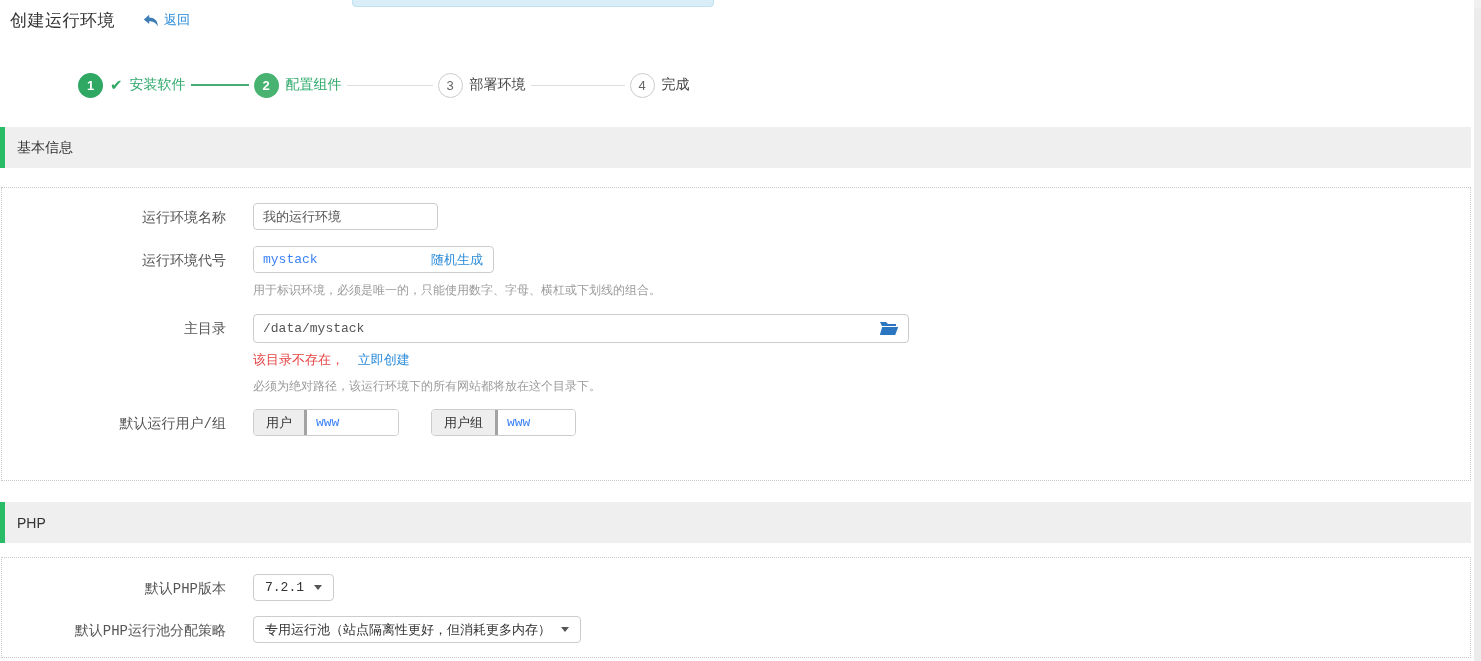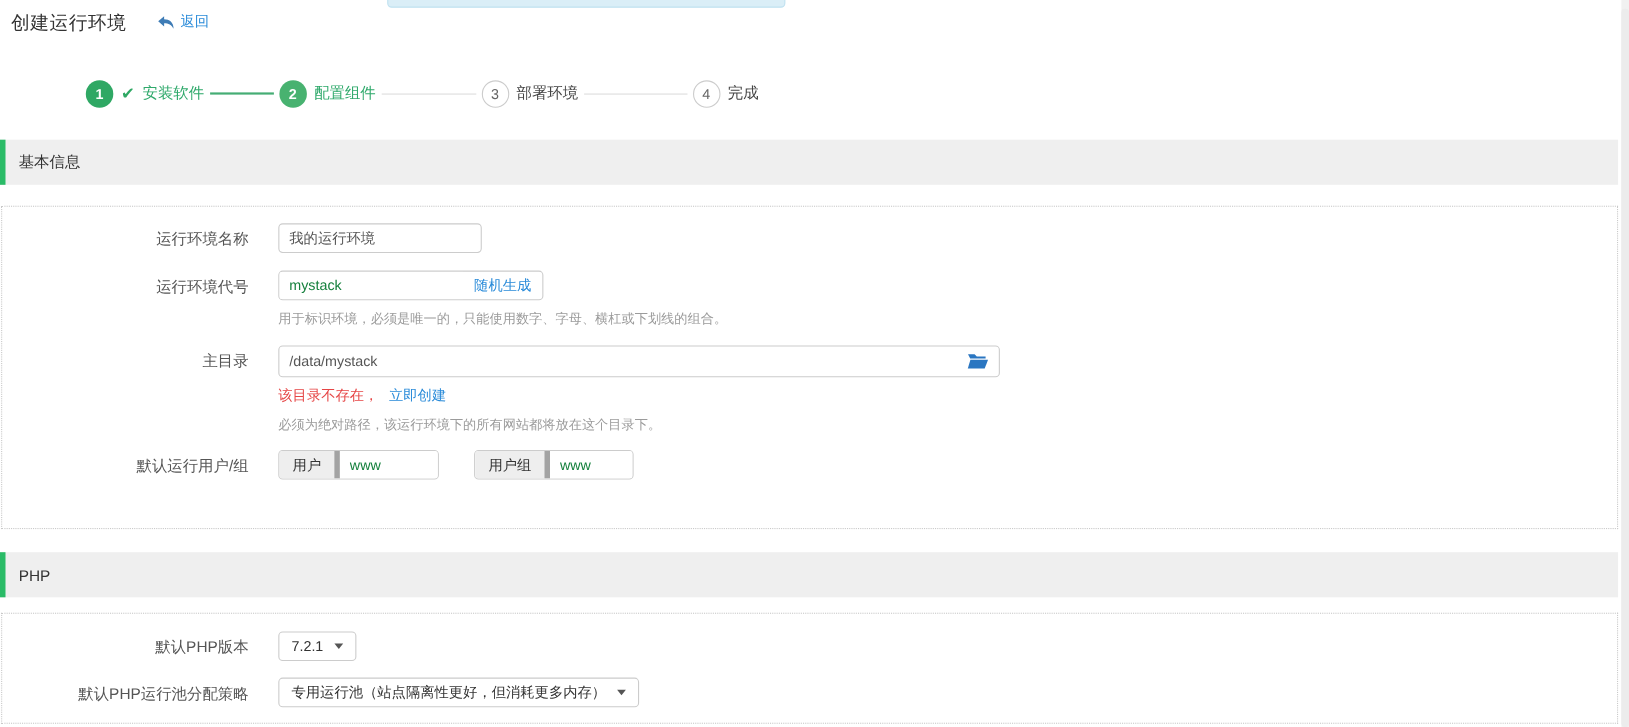--- a/index.html
+++ b/index.html
@@ -40,35 +40,35 @@
     border-left:5px solid #2abb67; display:flex; align-items:center; padding-left:12px;
     font-size:14px; color:#333; }
   .section-bar.basic { top:127px; }
   .section-bar.php   { top:502px; }
 
   
   .panel { position:absolute; left:1px; width:1470px; border:1px dotted #c9c9c9; background:#fff; }
   .panel.basic { top:187px; height:294px; }
   .panel.php   { top:557px; height:101px; }
 
-  .form-row { display:flex; align-items:flex-start; }
+  .form-row { display:flex; align-items:flex-start;font-family:Liberation Mono, monospace; }
   .label-col { width:224px; text-align:right; font-size:14px; color:#555; flex:0 0 auto;
     padding-top:6px; }
   .ctrl-col { margin-left:27px; }
 
   .txt-input { height:27px; border:1px solid #ccc; border-radius:4px; background:#fff;
     font-size:13px; color:#555; padding:0 9px; font-family:inherit; display:block; }
 
   .input-group { display:flex; align-items:stretch; border:1px solid #ccc; border-radius:4px;
     overflow:hidden; height:27px; background:#fff; }
-  .input-group .grow-input { border:none; height:25px; font-size:13px; color:#15803d;
+  .input-group .grow-input { border:none; height:25px; font-size:13px; color:#3b82f6;
     padding:0 9px; font-family:inherit; flex:1 1 auto; min-width:0; }
   .inline-action { display:flex; align-items:center; padding:0 10px; font-size:13px;
     color:#2a8bd9; cursor:pointer; white-space:nowrap; }
-  .addon { display:flex; align-items:center; background:#eee; border-right:5px solid #a3a3a3;
+  .addon { display:flex; align-items:center; background:#eee; border-right:3px solid #a3a3a3;
     padding:0 12px; font-size:13px; color:#333; white-space:nowrap; }
 
   .dir-wrap { position:relative; width:656px; }
   .dir-wrap .txt-input { width:100%; height:29px; line-height:29px; }
   .folder-btn { position:absolute; right:9px; top:4px; width:22px; height:20px; cursor:pointer;
     display:flex; align-items:center; justify-content:center; }
 
   .help-text { font-size:12px; color:#9b9b9b; margin-top:9px; }
   .error-line { font-size:13px; margin-top:8px; }
   .error-text { color:#e64545; }

